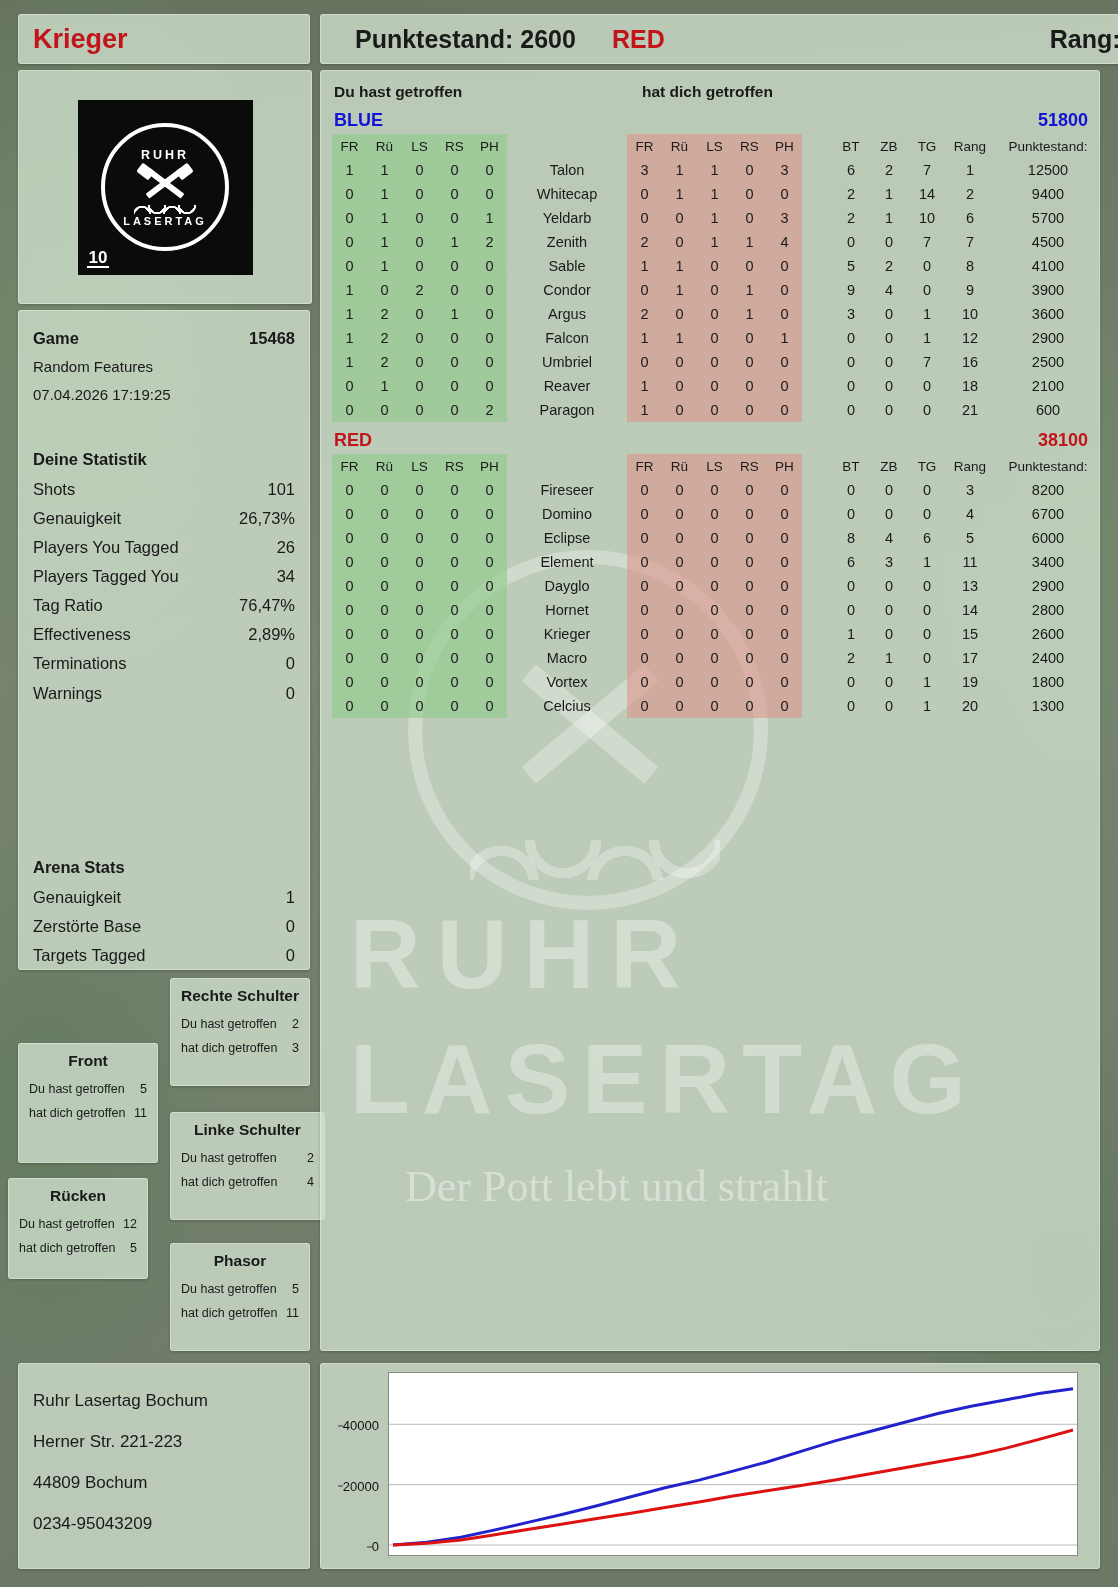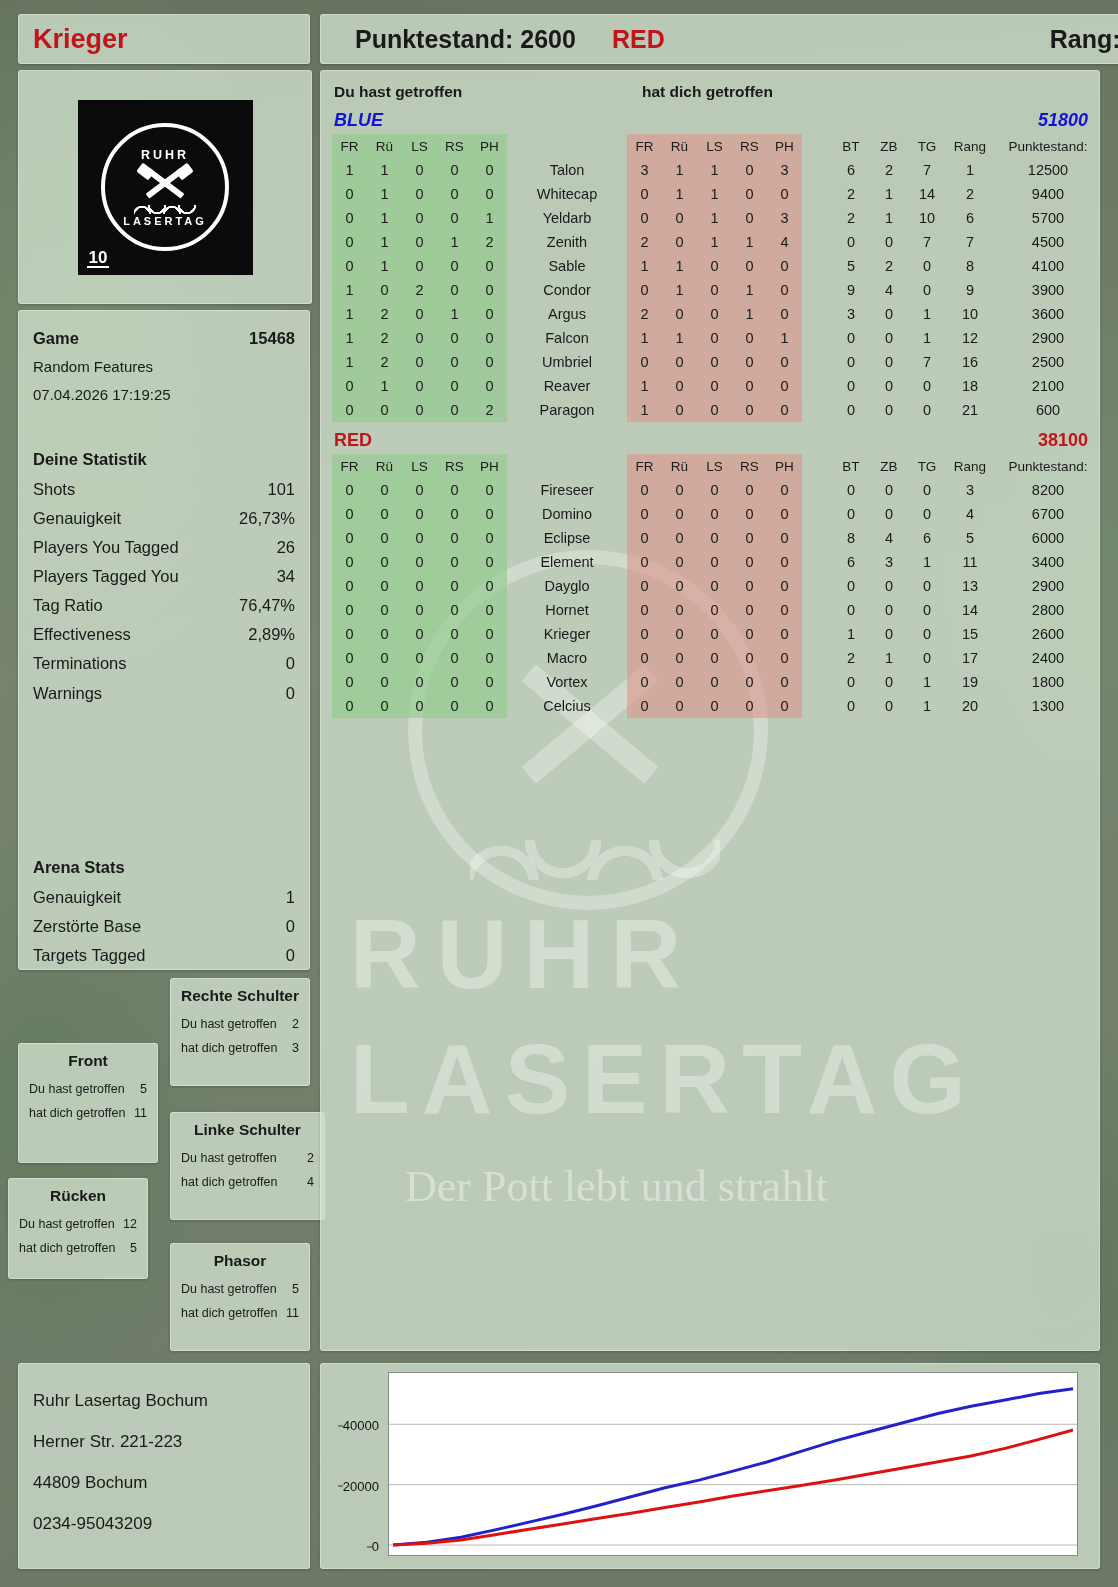--- a/index.html
+++ b/index.html
@@ -284,21 +284,21 @@
     margin-bottom: 4px;
   }
   .sb-caption-row .c1 { width: 308px; padding-left: 2px; }
   .sb-caption-row .c2 { flex: 1; }
 
   .team-head {
     display: flex; justify-content: space-between;
     font-size: 18px; font-weight: bold;
     padding: 2px 4px 3px 2px;
   }
-  .team-head.blue .tname, .team-head.blue .tscore { color: #1313d8; font-style: italic; }
+  .team-head.blue .tname, .team-head.blue .tscore { color: #1313d8; }
   .team-head.red  .tname, .team-head.red  .tscore { color: #c1141b; }
 
   table.sbt {
     border-collapse: collapse;
     width: 756px;
     table-layout: fixed;
   }
   table.sbt th, table.sbt td {
     font-size: 14.5px;
     text-align: center;

